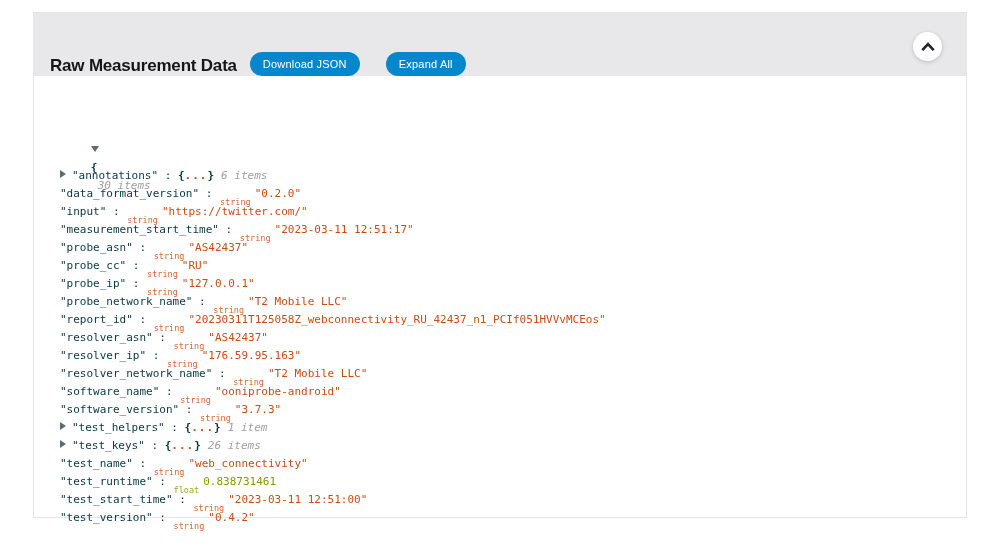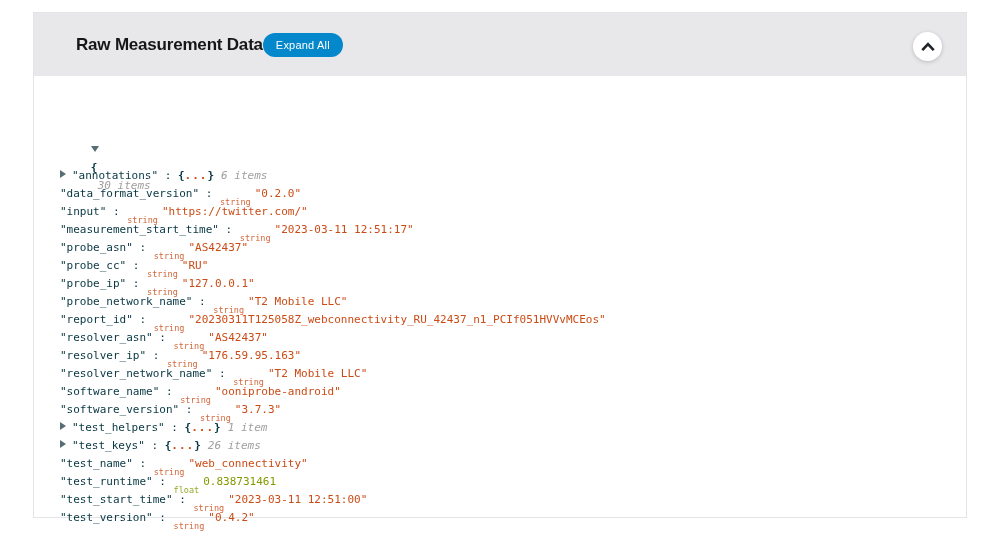--- a/index.html
+++ b/index.html
@@ -15,22 +15,22 @@
     position: absolute;
     left: 33px; top: 12px;
     width: 934px; height: 506px;
     background: #ffffff;
     border: 1px solid var(--card-border, #e4e4e6);
   }
   .card-header {
     height: 63px;
     background: var(--header-bg, #e8e8ea);
     display: flex;
-    align-items: center;
-    padding-left: 42px;
+    align-items: flex-end;
+    padding-left: 16px;
     position: relative;
   }
   .panel-title {
     margin: 0;
     font-size: 17px;
     font-weight: bold;
     color: #161616;
     letter-spacing: -0.2px;
   }
   .pill {
@@ -39,21 +39,21 @@
     border-radius: 12px;
     background: var(--accent-blue, #0588cb);
     color: #ffffff;
     font-family: "Liberation Sans", sans-serif;
     font-size: 11px;
     letter-spacing: 0.2px;
     padding: 0 13px;
     cursor: pointer;
   }
   .pill.first { margin-left: 13px; }
-  .pill.second { }
+  .pill.second { margin-left: 26px; }
   .collapse-btn {
     position: absolute;
     right: 24px; top: 19px;
     width: 29px; height: 29px;
     border-radius: 50%;
     border: none;
     background: #ffffff;
     box-shadow: 0 1px 4px rgba(0,0,0,0.20);
     display: flex; align-items: center; justify-content: center;
     padding: 0;
@@ -110,20 +110,21 @@
     margin: 0 4px 0 1px;
     position: relative; top: 8px;
   }
 </style>
 </head>
 <body>
 
 <div class="card">
   <div class="card-header">
     <h2 class="panel-title">Raw Measurement Data</h2>
+    <button class="pill first">Download JSON</button>
     <button class="pill second">Expand All</button>
     <button class="collapse-btn">
       <svg width="14" height="9" viewBox="0 0 14 9">
         <polyline points="2.2,7.2 7,2.2 11.8,7.2" fill="none" stroke="#1d2328" stroke-width="2.6" stroke-linecap="square" stroke-linejoin="miter"></polyline>
       </svg>
     </button>
   </div>
 
   <div class="json-view">
     <div class="row expandable">

